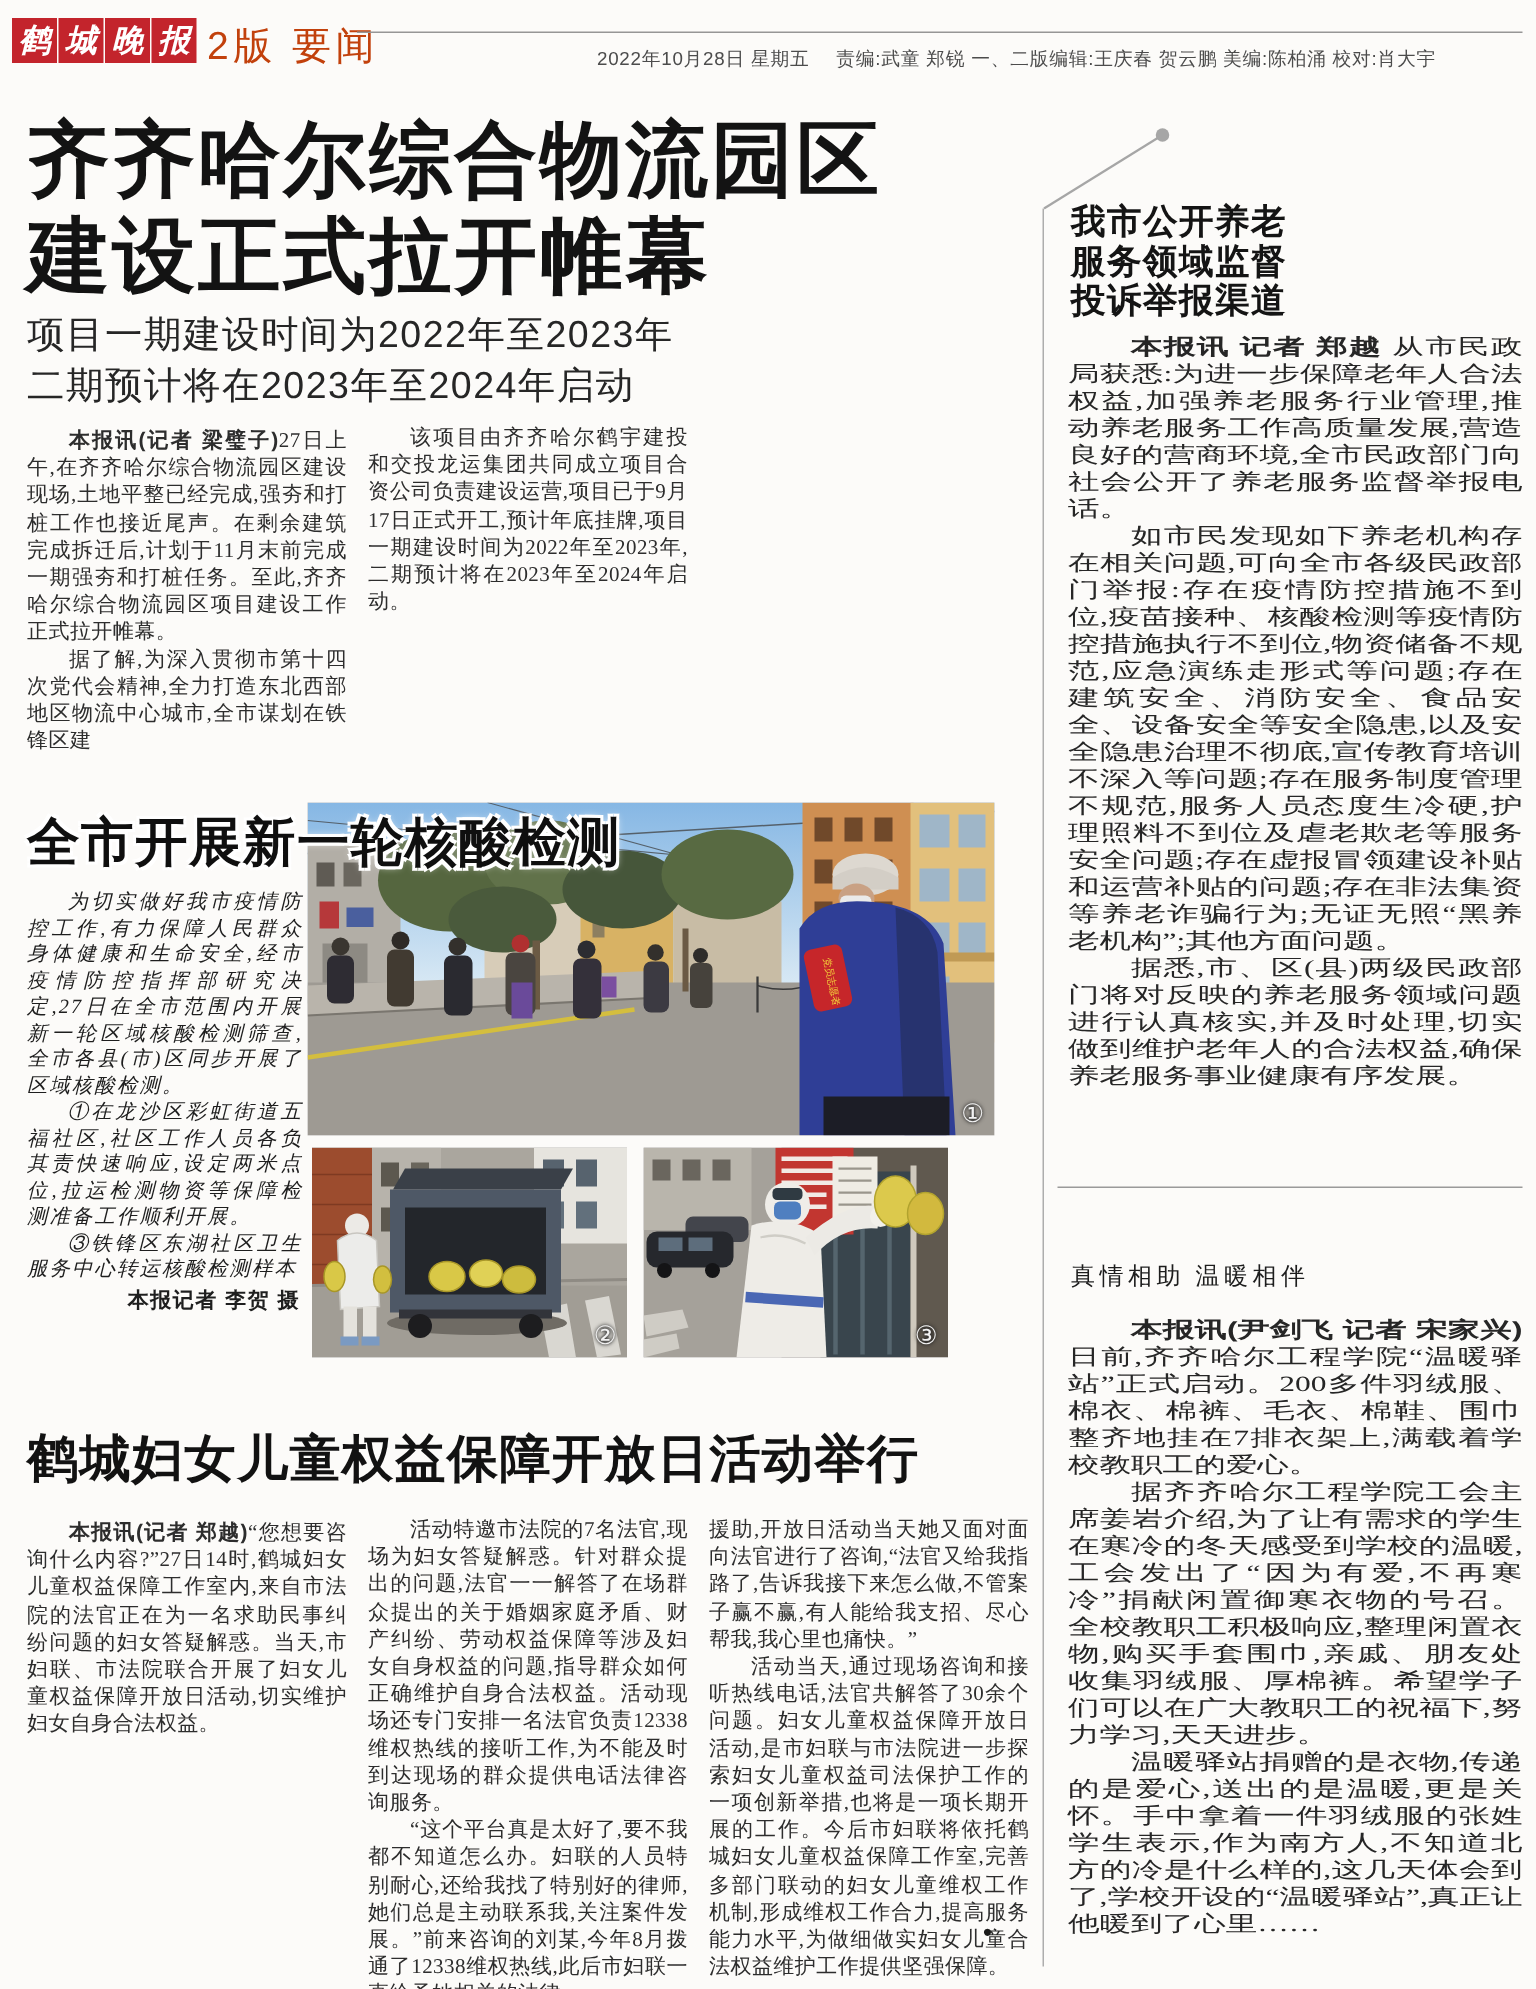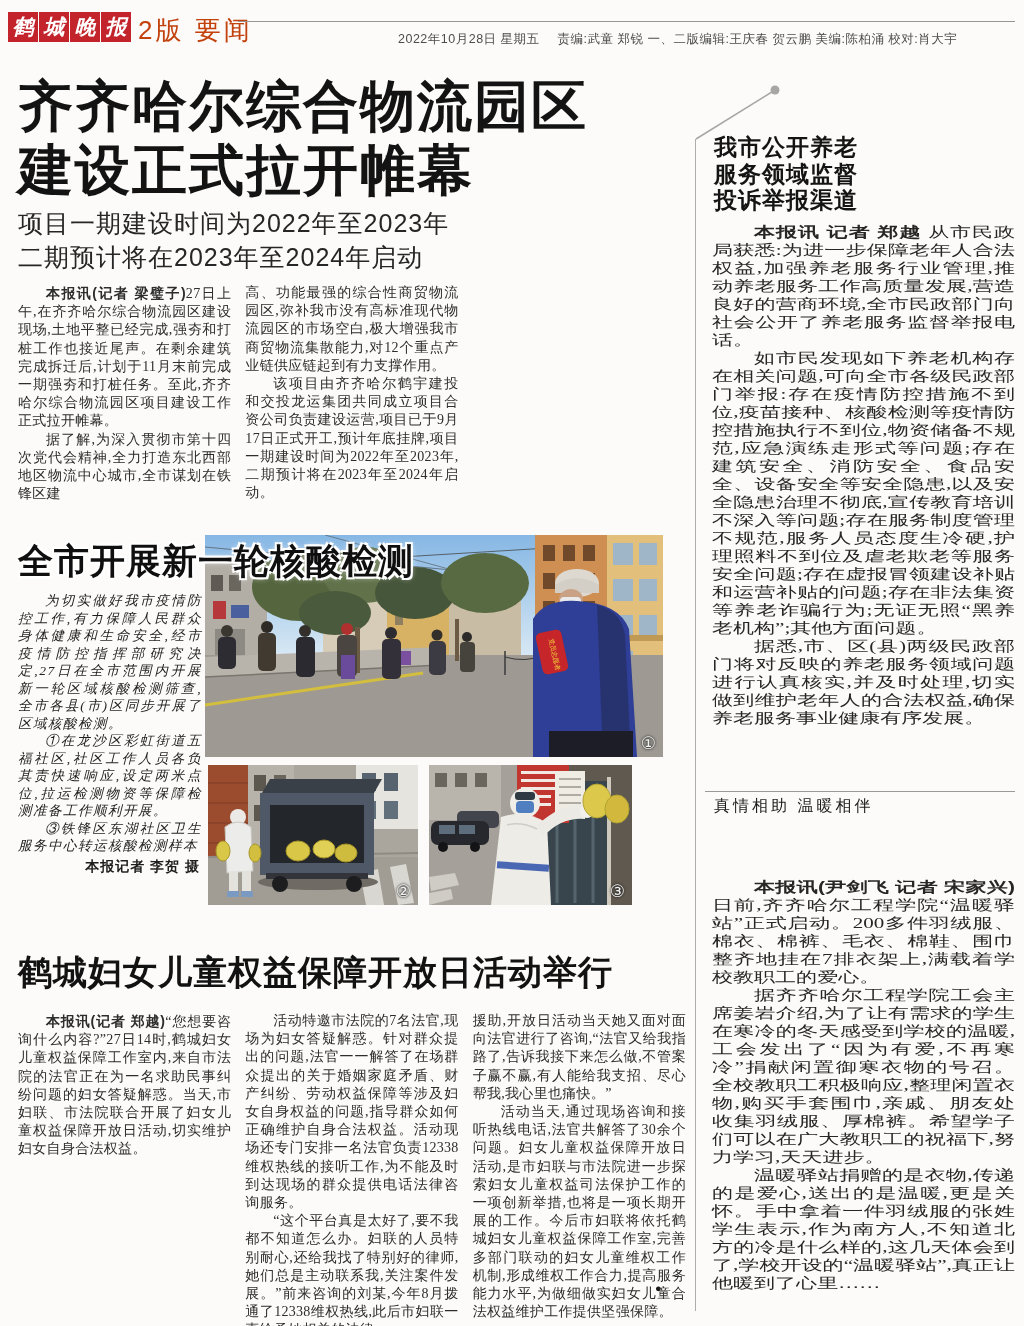--- a/index.html
+++ b/index.html
@@ -53,21 +53,21 @@
   .sb-hr  { position:absolute; left:705px; top:791px; width:310px; height:1px; background:#9a9a9a; }
 
   
   .sb-title { position:absolute; left:714px; top:134px; font-family:"Liberation Sans",sans-serif;
               font-size:23px; line-height:26.5px; font-weight:800; color:#141414; letter-spacing:1px; }
   .sb-body  { position:absolute; left:712px; width:209px; transform:scaleX(1.45); transform-origin:0 0;
               font-size:14.5px; line-height:18px; text-align:justify; color:#262626; }
   .sb-body p { margin:0; text-indent:2em; }
   #elderly-body { top:223px; }
   #warm-body    { top:878px; }
-  .warm-kicker { position:absolute; left:714px; top:796px; font-family:Liberation Sans, sans-serif;
+  .warm-kicker { position:absolute; left:714px; top:841px; font-family:Liberation Serif, serif;
                  font-size:16px; color:#1d1d1d; letter-spacing:3px; white-space:nowrap; }
   .warm-title  { position:absolute; left:714px; top:818px; font-family:"Liberation Sans",sans-serif;
                  font-size:23px; line-height:29px; font-weight:800; color:#131313; letter-spacing:1px; }
 
   
   .women-headline { position:absolute; left:18px; top:950px; font-family:"Liberation Sans",sans-serif;
                     font-size:34px; font-weight:800; color:#121212; letter-spacing:1px; white-space:nowrap; }
   .women-cols { position:absolute; left:18px; top:1012px; width:668px; display:grid;
                 grid-template-columns:1fr 1fr 1fr; column-gap:14px; }
   .end-mark { position:absolute; left:655px; top:1282px; font-size:11px; color:#1a1a1a; }
@@ -100,21 +100,20 @@
   <div class="subhead">
     <div>项目一期建设时间为2022年至2023年</div>
     <div>二期预计将在2023年至2024年启动</div>
   </div>
   <div class="lead-cols">
     <div class="body-text">
       <p class="ind"><span class="lead-in">本报讯(记者 梁璧子)</span><span>27日上午,在齐齐哈尔综合物流园区建设现场,土地平整已经完成,强夯和打桩工作也接近尾声。在剩余建筑完成拆迁后,计划于11月末前完成一期强夯和打桩任务。至此,齐齐哈尔综合物流园区项目建设工作正式拉开帷幕。</span></p>
       <p class="ind">据了解,为深入贯彻市第十四次党代会精神,全力打造东北西部地区物流中心城市,全市谋划在铁锋区建</p>
     </div>
     <div class="body-text">
-      <p>高、功能最强的综合性商贸物流园区,弥补我市没有高标准现代物流园区的市场空白,极大增强我市商贸物流集散能力,对12个重点产业链供应链起到有力支撑作用。</p>
       <p class="ind">该项目由齐齐哈尔鹤宇建投和交投龙运集团共同成立项目合资公司负责建设运营,项目已于9月17日正式开工,预计年底挂牌,项目一期建设时间为2022年至2023年,二期预计将在2023年至2024年启动。</p>
     </div>
   </div>
 
   <div class="nucleic-title">全市开展新一轮核酸检测</div>
   <div class="nucleic-text">
     <p>为切实做好我市疫情防控工作,有力保障人民群众身体健康和生命安全,经市疫情防控指挥部研究决定,27日在全市范围内开展新一轮区域核酸检测筛查,全市各县(市)区同步开展了区域核酸检测。</p>
     <p>①在龙沙区彩虹街道五福社区,社区工作人员各负其责快速响应,设定两米点位,拉运检测物资等保障检测准备工作顺利开展。</p>
     <p>③铁锋区东湖社区卫生服务中心转运核酸检测样本</p>
     <div class="credit">本报记者 李贺 摄</div>

